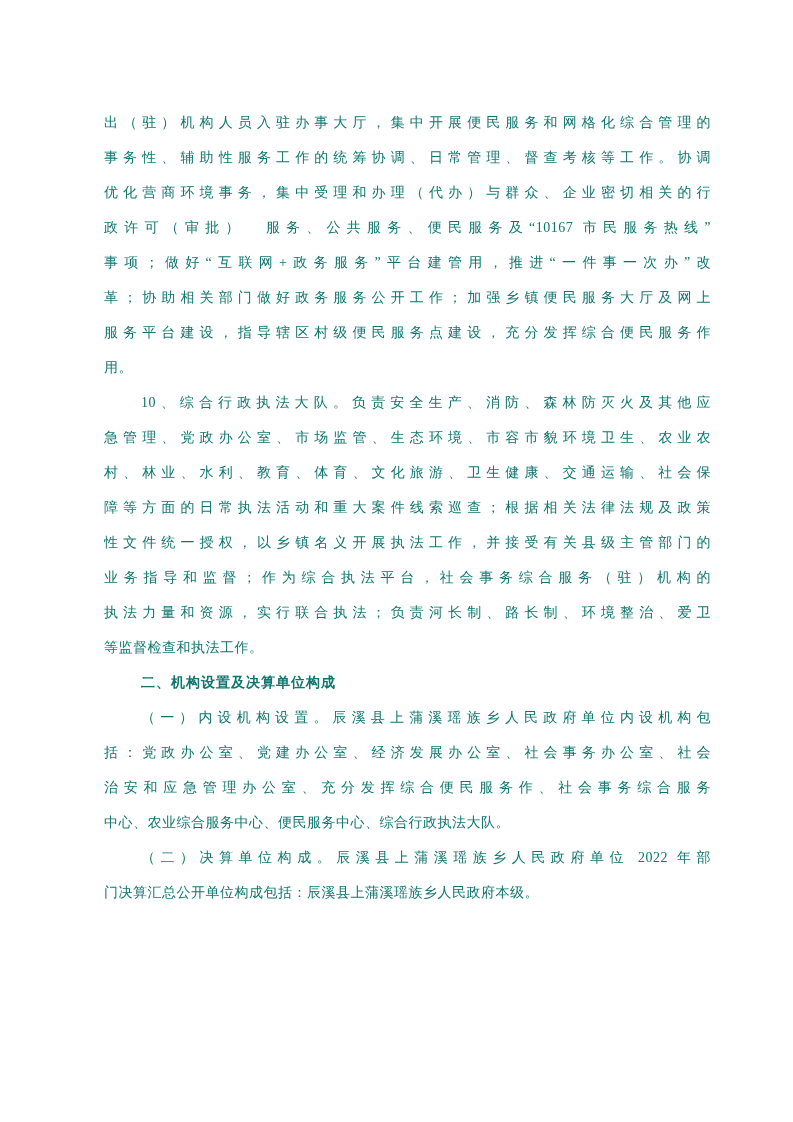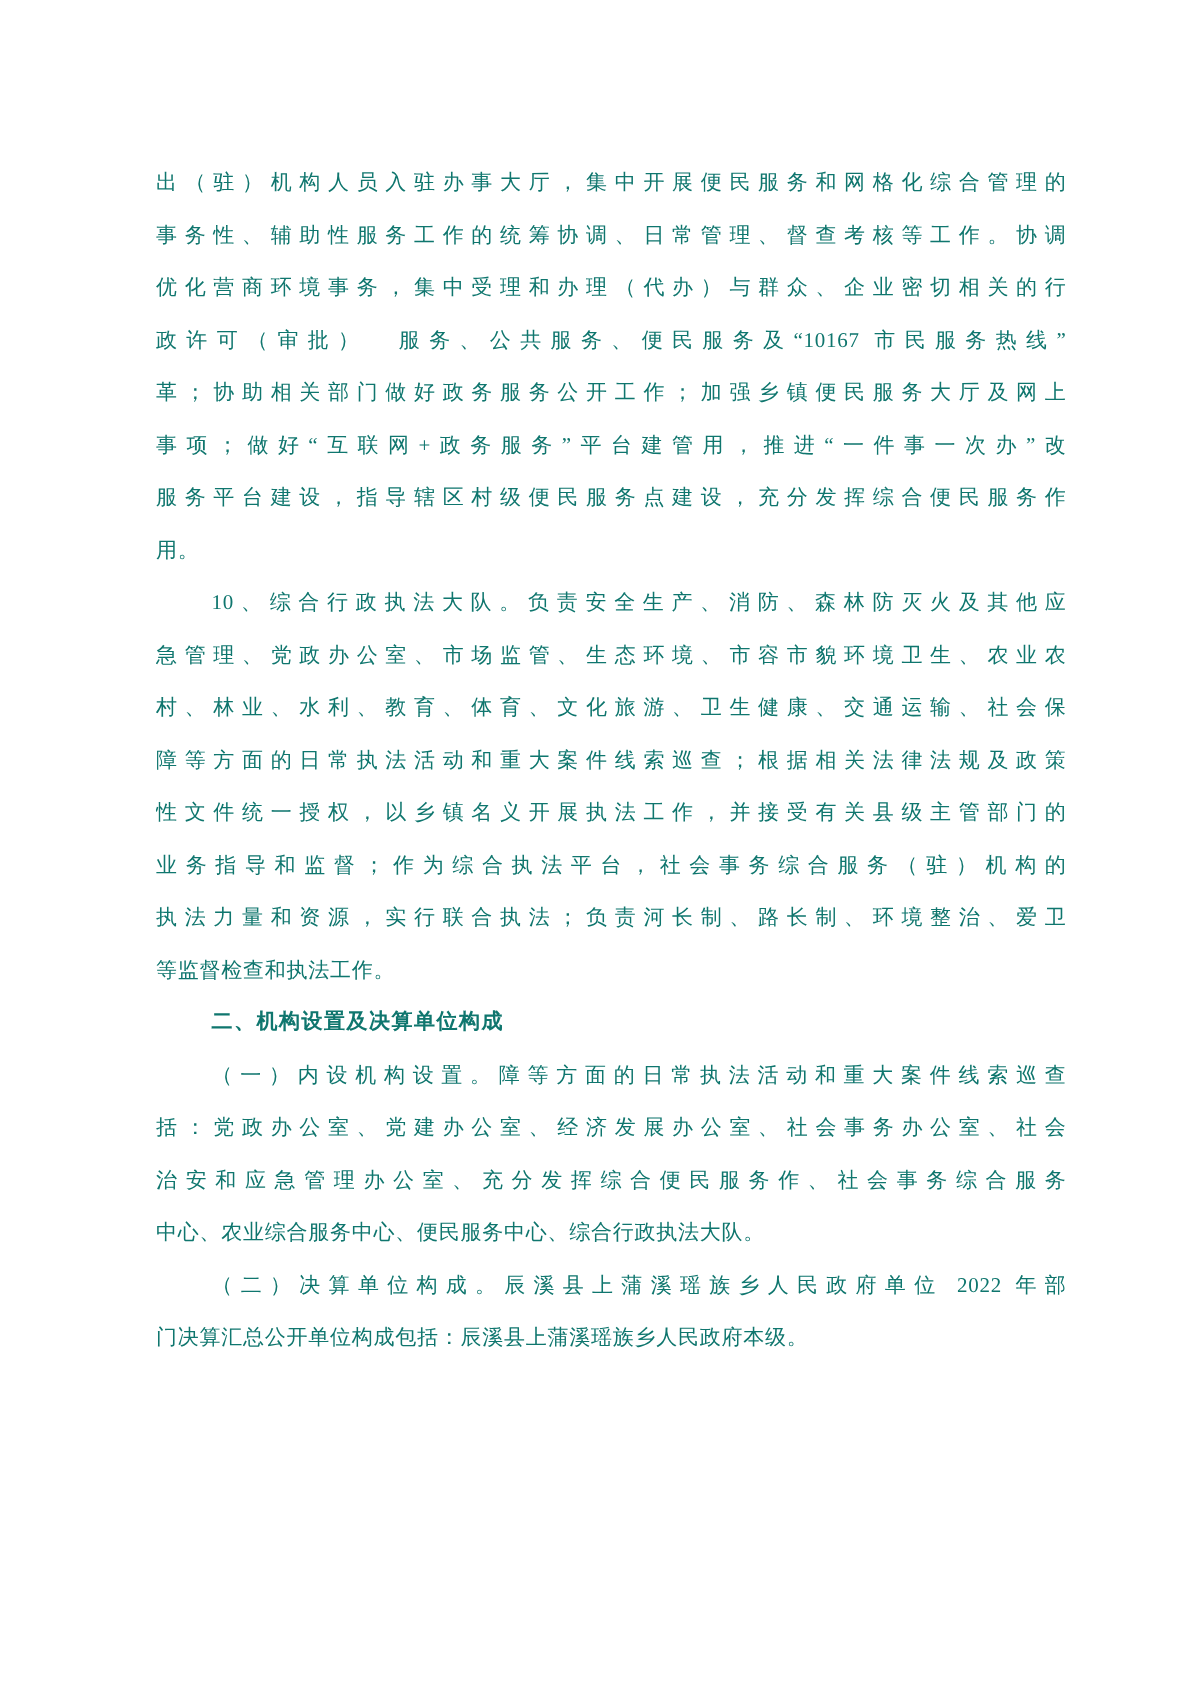--- a/index.html
+++ b/index.html
@@ -35,56 +35,56 @@
     white-space: normal;
   }
   .just {
     text-align-last: justify;  
   }
   .indent {
     text-indent: 37px;         
   }
   .heading {
     font-weight: 700;
-    font-family: Liberation Mono, monospace;
+    font-family: Liberation Sans, sans-serif;
     letter-spacing: 1px;
   }
 </style>
 </head>
 <body>
 
 <div class="page">
   <div class="text-block">
 
     <div class="para">
       <div class="line just">出（驻）机构人员入驻办事大厅，集中开展便民服务和网格化综合管理的</div>
       <div class="line just">事务性、辅助性服务工作的统筹协调、日常管理、督查考核等工作。协调</div>
       <div class="line just">优化营商环境事务，集中受理和办理（代办）与群众、企业密切相关的行</div>
       <div class="line just">政许可（审批）　服务、公共服务、便民服务及“10167 市民服务热线”</div>
+      <div class="line just">事项；做好“互联网+政务服务”平台建管用，推进“一件事一次办”改</div>
       <div class="line just">革；协助相关部门做好政务服务公开工作；加强乡镇便民服务大厅及网上</div>
-      <div class="line just">事项；做好“互联网+政务服务”平台建管用，推进“一件事一次办”改</div>
       <div class="line just">服务平台建设，指导辖区村级便民服务点建设，充分发挥综合便民服务作</div>
       <div class="line">用。</div>
     </div>
 
     <div class="para">
       <div class="line just indent">10、综合行政执法大队。负责安全生产、消防、森林防灭火及其他应</div>
       <div class="line just">急管理、党政办公室、市场监管、生态环境、市容市貌环境卫生、农业农</div>
       <div class="line just">村、林业、水利、教育、体育、文化旅游、卫生健康、交通运输、社会保</div>
       <div class="line just">障等方面的日常执法活动和重大案件线索巡查；根据相关法律法规及政策</div>
       <div class="line just">性文件统一授权，以乡镇名义开展执法工作，并接受有关县级主管部门的</div>
       <div class="line just">业务指导和监督；作为综合执法平台，社会事务综合服务（驻）机构的</div>
       <div class="line just">执法力量和资源，实行联合执法；负责河长制、路长制、环境整治、爱卫</div>
       <div class="line">等监督检查和执法工作。</div>
     </div>
 
     <div class="line heading indent">二、机构设置及决算单位构成</div>
 
     <div class="para">
-      <div class="line just indent">（一）内设机构设置。障等方面的日常执法活动和重大案件线索巡查</div>
+      <div class="line just indent">（一）内设机构设置。辰溪县上蒲溪瑶族乡人民政府单位内设机构包</div>
       <div class="line just">括：党政办公室、党建办公室、经济发展办公室、社会事务办公室、社会</div>
       <div class="line just">治安和应急管理办公室、充分发挥综合便民服务作、社会事务综合服务</div>
       <div class="line">中心、农业综合服务中心、便民服务中心、综合行政执法大队。</div>
     </div>
 
     <div class="para">
       <div class="line just indent">（二）决算单位构成。辰溪县上蒲溪瑶族乡人民政府单位 2022 年部</div>
       <div class="line">门决算汇总公开单位构成包括：辰溪县上蒲溪瑶族乡人民政府本级。</div>
     </div>
 

